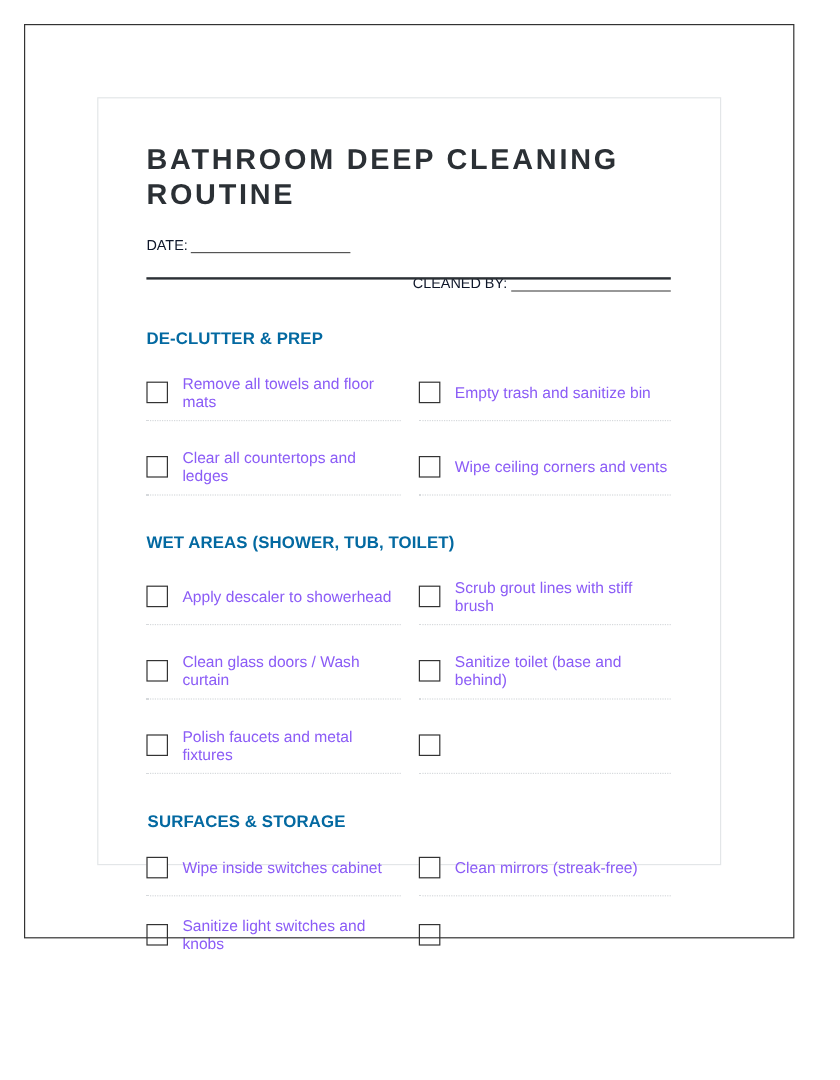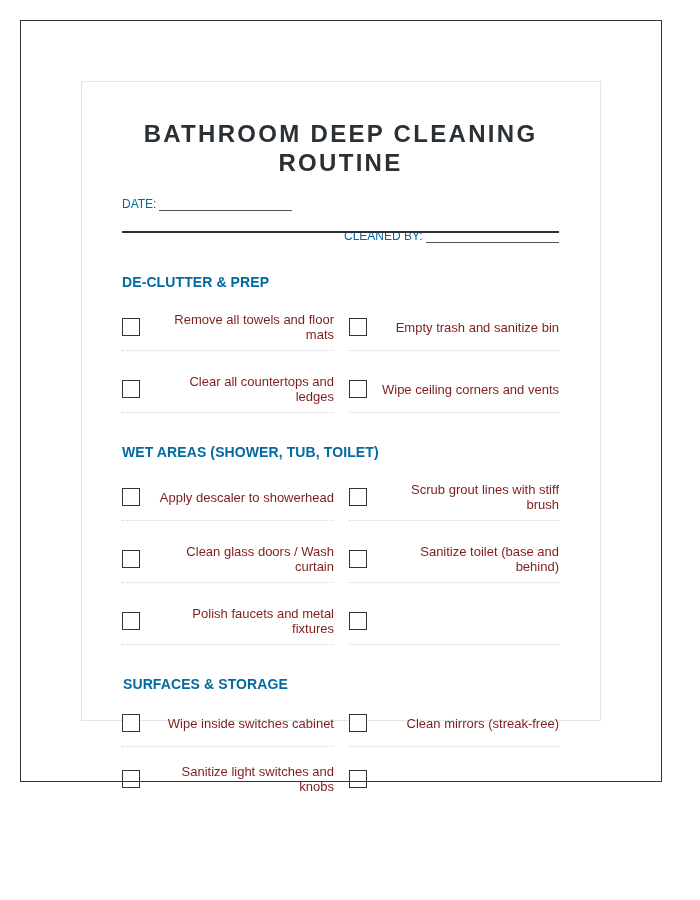--- a/index.html
+++ b/index.html
@@ -3,37 +3,37 @@
 <meta charset="utf-8">
 <style>
   html, body { margin:0; padding:0; background:#ffffff; }
   body { width:700px; height:900px; position:relative; overflow:hidden;
          font-family:"Liberation Sans", sans-serif; color:#333; }
   .frame { position:absolute; left:20px; top:20px; width:640px; height:760px;
            border:1px solid #333; z-index:5; pointer-events:none; }
   .card { position:absolute; left:81px; top:81px; width:518px; height:638px;
           border:1px solid #e3e6e8; background:#fff; z-index:1; }
   .content { position:absolute; left:122px; top:0; width:437px; z-index:2; }
-  .title { position:absolute; left:0; top:119px; width:437px; text-align:center;
+  .title { position:absolute; left:0; top:119px; width:437px; text-align:left;
            font-weight:bold; font-size:24px; letter-spacing:2.3px; line-height:29px;
            color:#2b3035; margin:0; }
   .meta { position:absolute; top:197px; left:0; width:437px; height:16px;
-          font-size:12px; color:#0369a1; }
+          font-size:12px; color:#0f172a; }
   .meta .f { position:absolute; top:0; white-space:nowrap; }
   .meta .line { display:inline-block; width:133px; border-bottom:1px solid #555;
                 height:12px; vertical-align:bottom; margin-left:3px; }
   .meta .f.by { left:222px;margin-top:32px; }
   .rule { position:absolute; top:231px; left:0; width:437px; height:2px; background:#2b3035; }
   .sec { position:absolute; left:0; font-size:14px; font-weight:bold; color:#0369a1;
          letter-spacing:0.1px; margin:0; }
   .item { position:absolute; width:212px; height:46px; border-bottom:1px dotted #d6d9dc; }
   .item .box { position:absolute; left:0; top:50%; margin-top:-9px; width:16px; height:16px;
                border:1px solid #333; background:#fff; }
   .item .txt { position:absolute; left:30px; right:0; top:50%; transform:translateY(-50%);
-               font-size:13px; line-height:15px; color:#7f1d1d;text-align:right; }
+               font-size:13px; line-height:15px; color:#8b5cf6; }
   .c0 { left:0; } .c1 { left:227px; width:210px; }
 </style>
 </head>
 <body>
 
 <div class="frame"></div>
 <div class="card"></div>
 
 <div class="content">
   <h1 class="title">BATHROOM DEEP CLEANING ROUTINE</h1>

